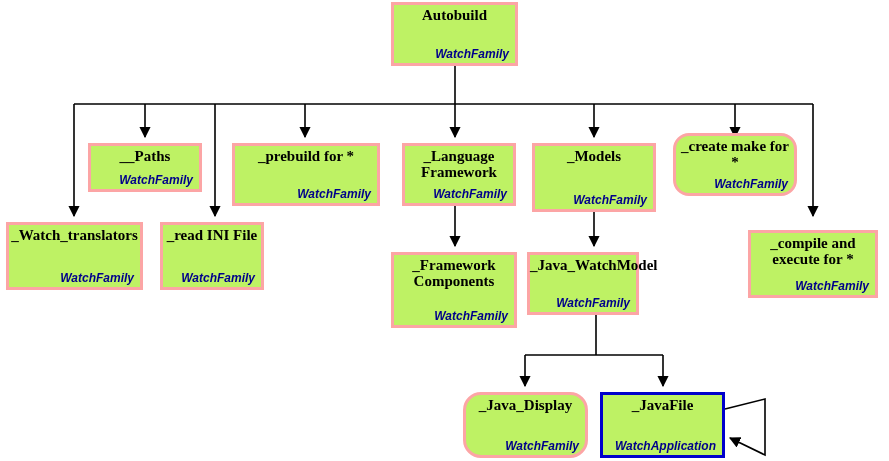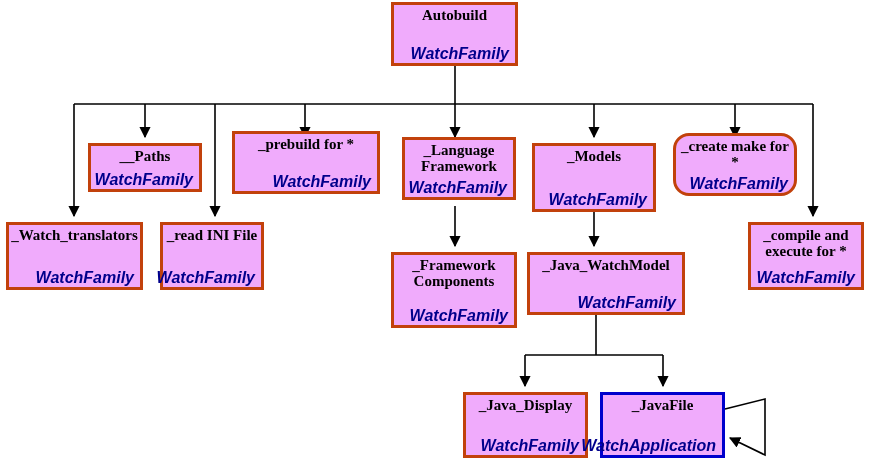--- a/index.html
+++ b/index.html
@@ -5,39 +5,39 @@
   html,body{margin:0;padding:0;}
   body{
     width:889px;height:461px;background:#ffffff;
     font-family:"Liberation Serif", serif;
     position:relative;overflow:hidden;
   }
   #canvas{position:absolute;left:0;top:0;width:889px;height:461px;}
   svg.edges{position:absolute;left:0;top:0;width:889px;height:461px;pointer-events:none;}
   .node{
     position:absolute;
-    background:#f0abfc;
-    border:3px solid #c2410c;
+    background:#bef264;
+    border:3px solid #fca5a5;
     box-sizing:border-box;
     z-index:5;
   }
   .node.blue{border-color:#0000cc;}
   .node .title{
     position:absolute;left:0;right:0;top:2px;
     text-align:center;
     font-family:"Liberation Serif", serif;
     font-size:15px;line-height:16px;
     font-weight:700;
     color:#000000;
     white-space:pre-line;
   }
   .node .stereo{
     position:absolute;right:6px;bottom:2px;
     font-family:"Liberation Sans", sans-serif;
-    font-size:16px;line-height:14px;
+    font-size:12px;line-height:14px;
     font-style:italic;font-weight:700;
     color:#00008b;
   }
 </style>
 </head>
 <body>
 
 <div id="canvas">
 
   <svg class="edges" viewBox="0 0 889 461" xmlns="http://www.w3.org/2000/svg">
@@ -77,26 +77,26 @@
   <div class="node" style="left:391px;top:2px;width:127px;height:64px;">
     <div class="title">Autobuild</div>
     <div class="stereo">WatchFamily</div>
   </div>
 
   <div class="node" style="left:88px;top:143px;width:114px;height:49px;">
     <div class="title">__Paths</div>
     <div class="stereo">WatchFamily</div>
   </div>
 
-  <div class="node" style="left:232px;top:131px;width:148px;height:63px;">
+  <div class="node" style="left:232px;top:143px;width:148px;height:63px;">
     <div class="title">_prebuild for *</div>
     <div class="stereo">WatchFamily</div>
   </div>
 
-  <div class="node" style="left:402px;top:137px;width:114px;height:63px;">
+  <div class="node" style="left:402px;top:143px;width:114px;height:63px;">
     <div class="title">_Language
 Framework</div>
     <div class="stereo">WatchFamily</div>
   </div>
 
   <div class="node" style="left:532px;top:143px;width:124px;height:69px;">
     <div class="title">_Models</div>
     <div class="stereo">WatchFamily</div>
   </div>
 
@@ -108,38 +108,38 @@
   <div class="node" style="left:6px;top:222px;width:137px;height:68px;padding-left:32px;">
     <div class="title">_Watch_translators</div>
     <div class="stereo">WatchFamily</div>
   </div>
 
   <div class="node" style="left:160px;top:222px;width:104px;height:68px;">
     <div class="title">_read INI File</div>
     <div class="stereo">WatchFamily</div>
   </div>
 
-  <div class="node" style="left:748px;top:222px;width:116px;height:68px;">
+  <div class="node" style="left:748px;top:230px;width:130px;height:68px;">
     <div class="title">_compile and
 execute for *</div>
     <div class="stereo">WatchFamily</div>
   </div>
 
   <div class="node" style="left:391px;top:252px;width:126px;height:76px;">
     <div class="title">_Framework
 Components</div>
     <div class="stereo">WatchFamily</div>
   </div>
 
-  <div class="node" style="left:527px;top:252px;width:158px;height:63px;padding-left:35px;">
+  <div class="node" style="left:527px;top:252px;width:112px;height:63px;padding-left:35px;">
     <div class="title">_Java_WatchModel</div>
     <div class="stereo">WatchFamily</div>
   </div>
 
-  <div class="node" style="left:463px;top:392px;width:125px;height:66px;">
+  <div class="node" style="left:463px;top:392px;width:125px;height:66px;border-radius:18px;">
     <div class="title">_Java_Display</div>
     <div class="stereo">WatchFamily</div>
   </div>
 
   <div class="node blue" style="left:600px;top:392px;width:125px;height:66px;">
     <div class="title">_JavaFile</div>
     <div class="stereo">WatchApplication</div>
   </div>
 
 </div>

